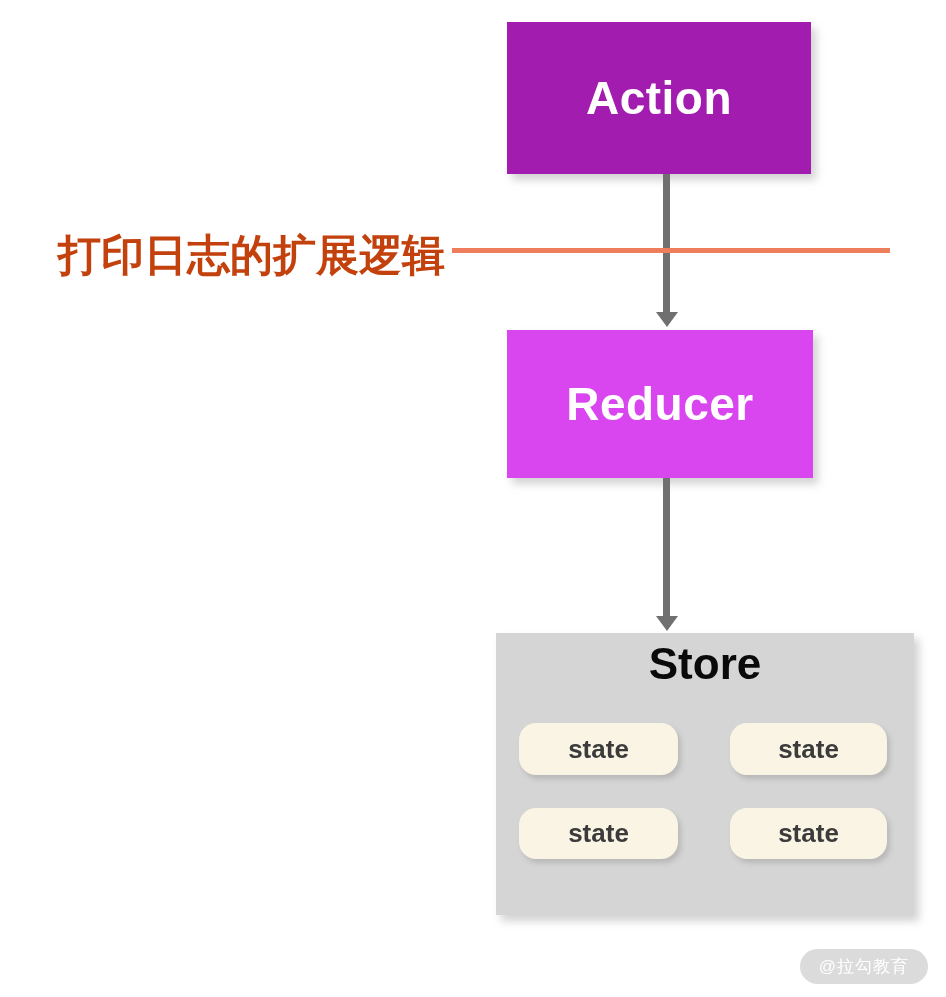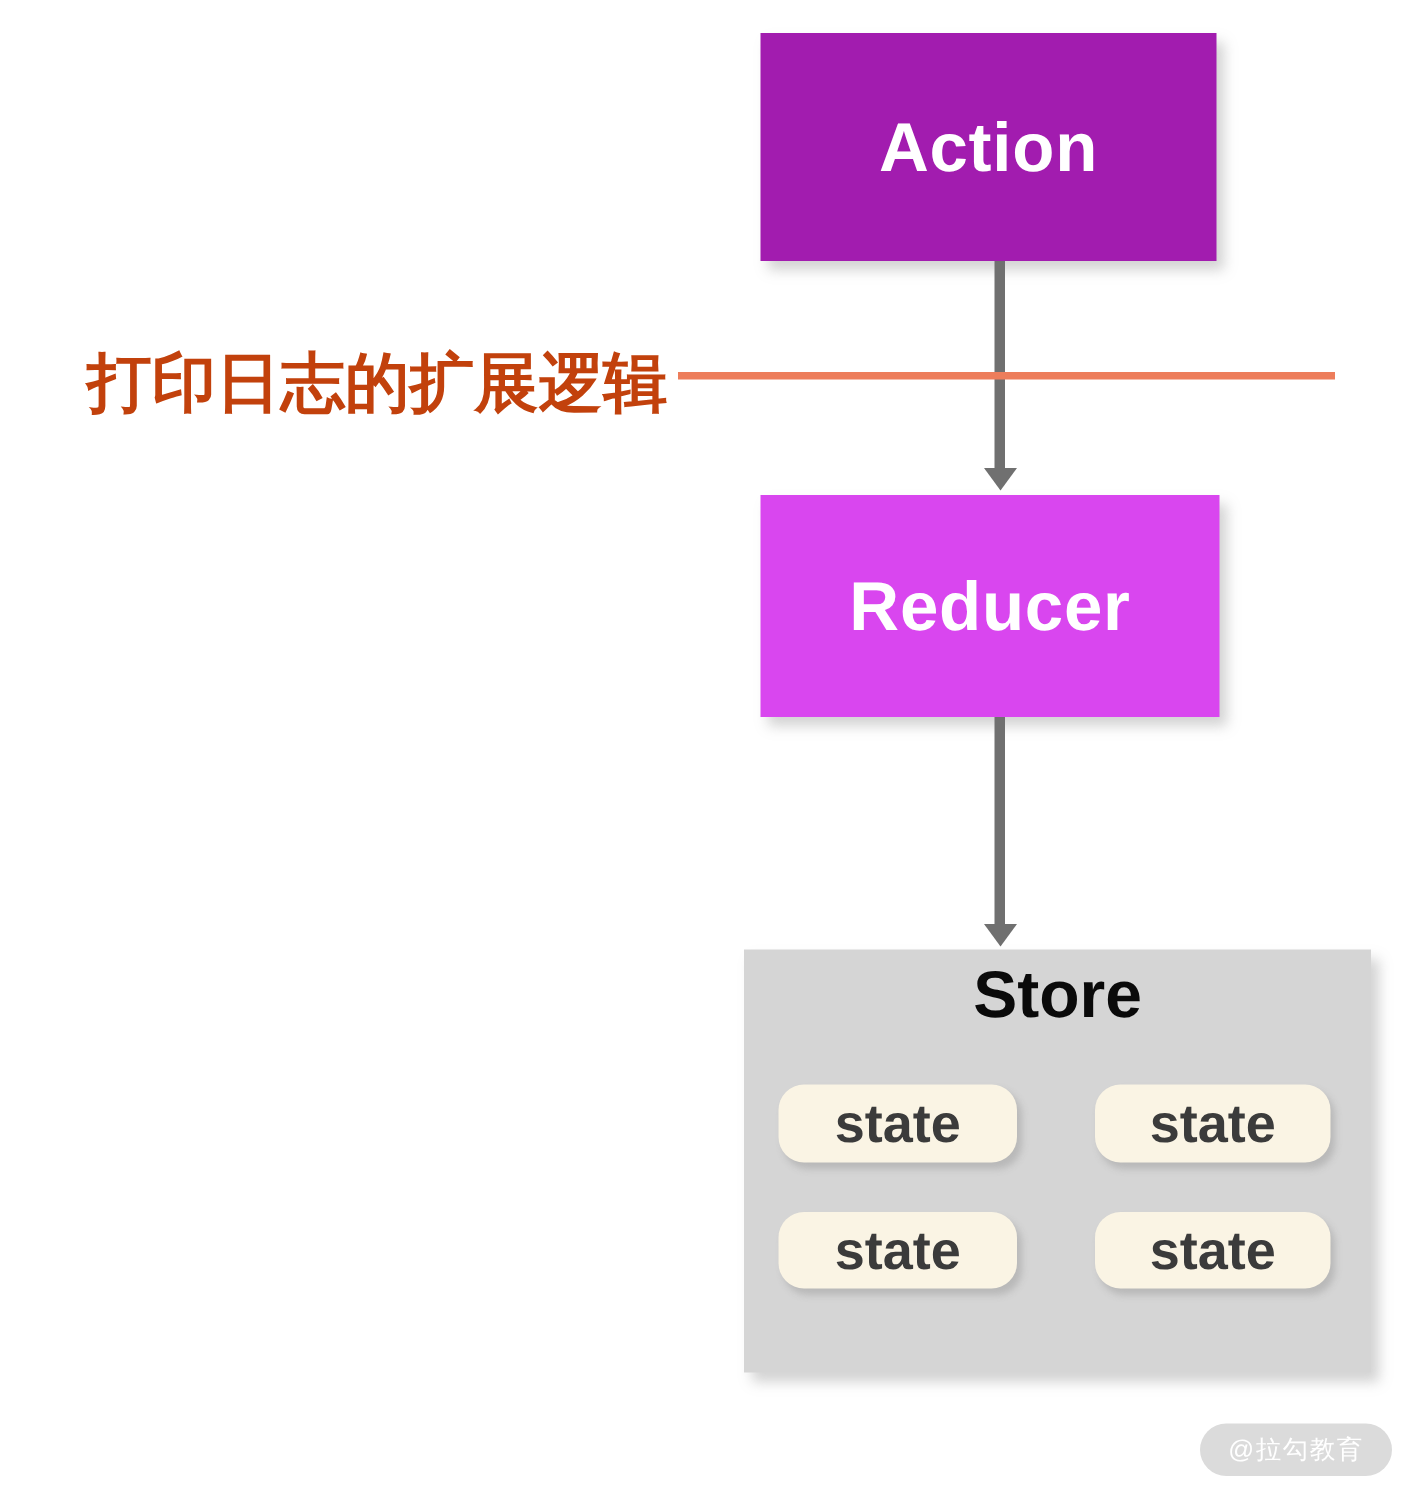--- a/index.html
+++ b/index.html
@@ -95,21 +95,21 @@
     color: #0a0a0a;
   }
   .state-box {
     position: absolute;
     display: flex;
     align-items: center;
     justify-content: center;
     background: #FAF4E4;
     box-shadow: 3px 4px 5px rgba(120,120,120,0.30);
     color: #3B3B3B;
-    font-size: 36px;
+    font-size: 26px;
     font-weight: 700;
     border-radius: 17px;
   }
   .state-1 { left: 23px;  top: 90px;  width: 159px; height: 52px; }
   .state-2 { left: 234px; top: 90px;  width: 157px; height: 52px; }
   .state-3 { left: 23px;  top: 175px; width: 159px; height: 51px; }
   .state-4 { left: 234px; top: 175px; width: 157px; height: 51px; }
 
   .watermark {
     position: absolute;

